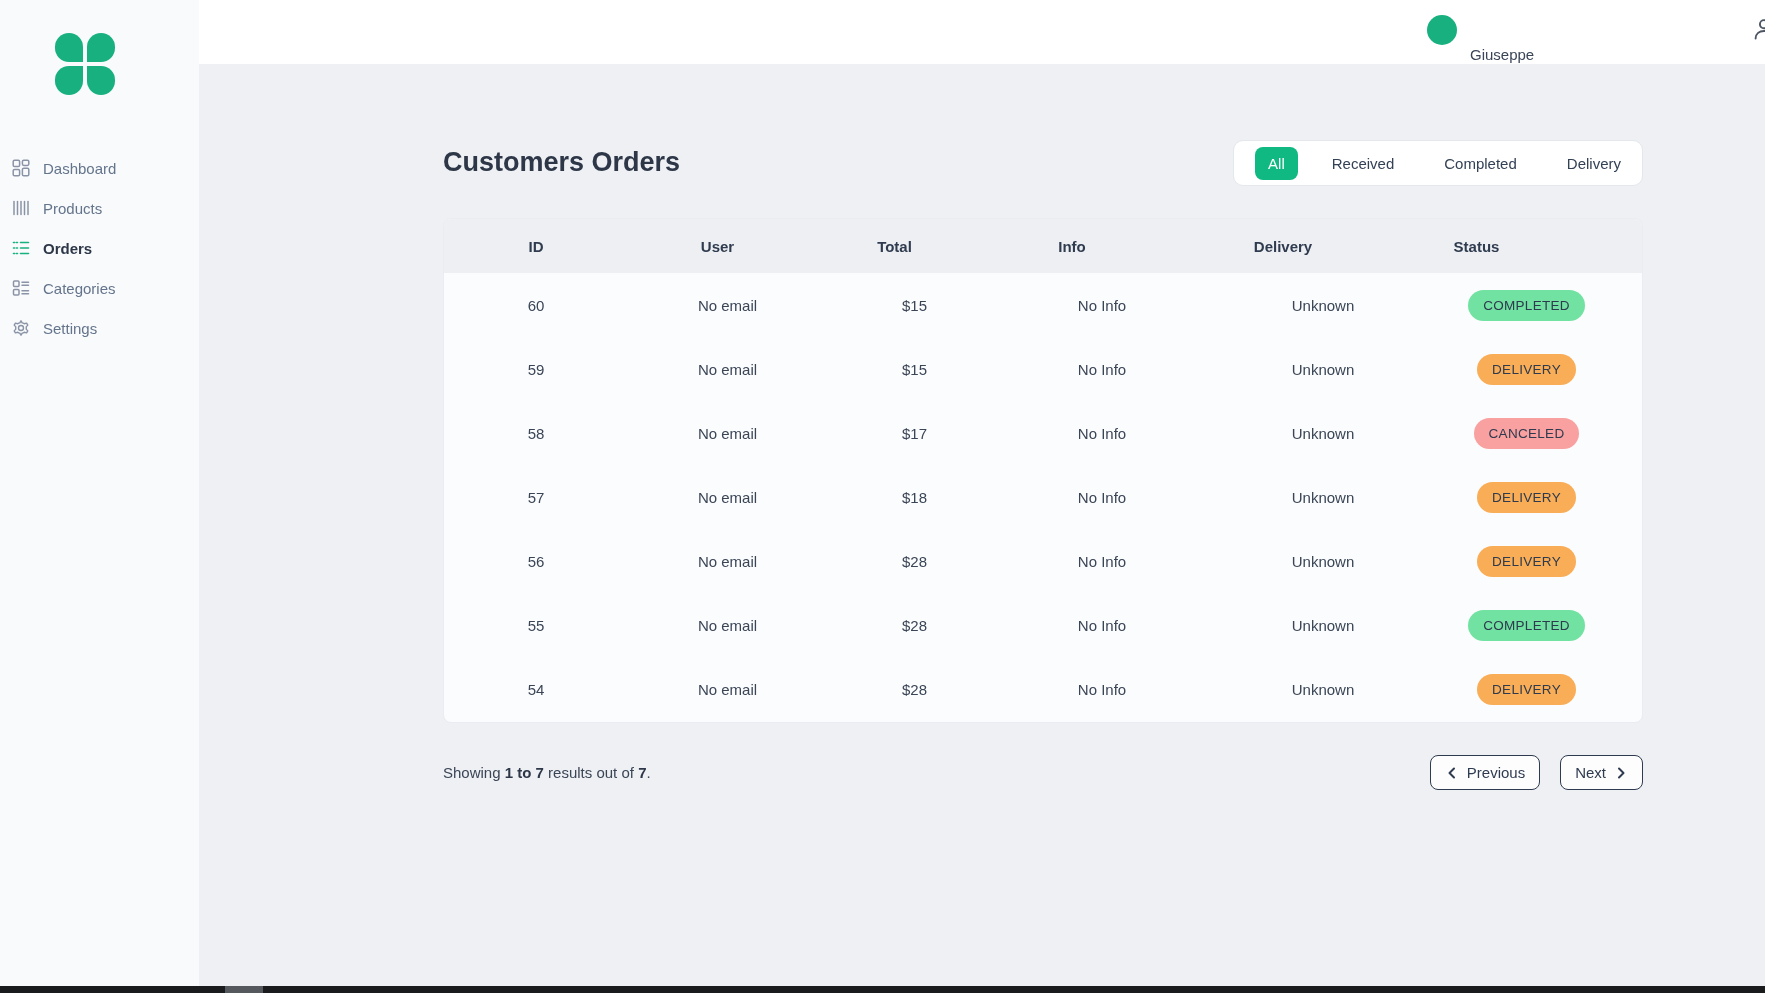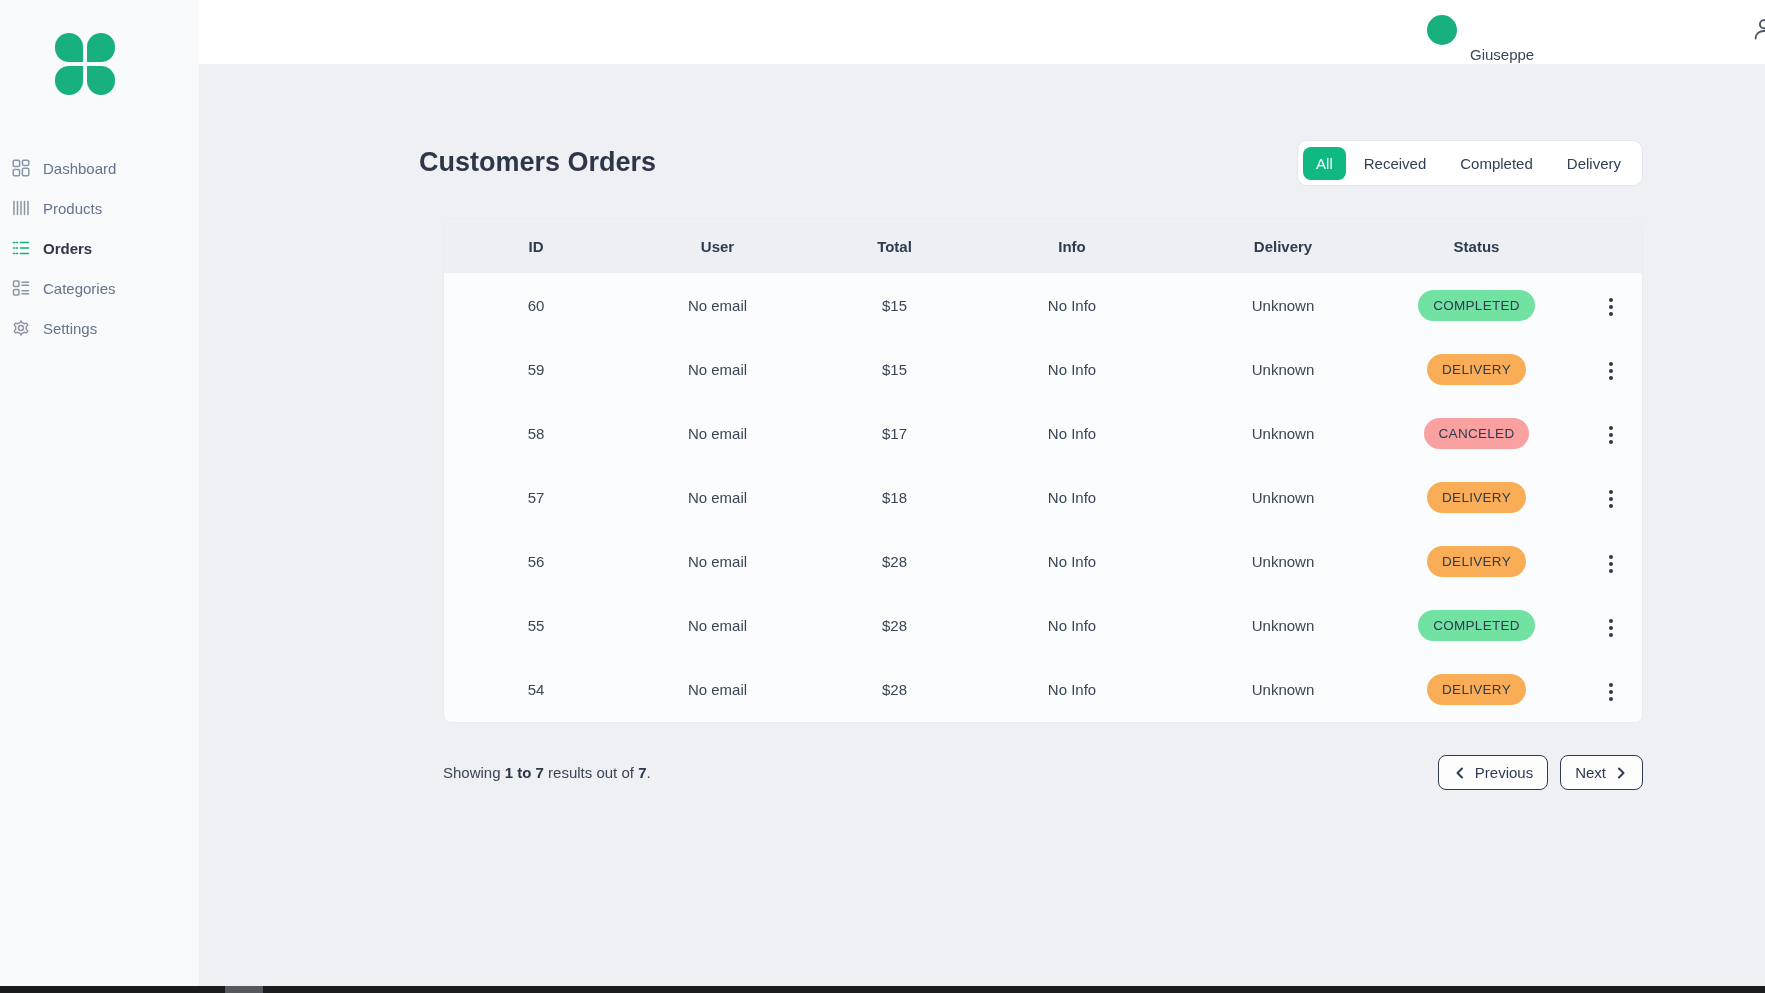--- a/index.html
+++ b/index.html
@@ -22,49 +22,49 @@
               font-size:15px; color:#64748b; cursor:pointer; }
   .nav-item svg { flex:0 0 auto; }
   .nav-item.active { color:#2d3748; font-weight:bold; }
   
   .topbar-user { position:absolute; left:1427px; top:15px; height:30px; display:flex; align-items:center; gap:13px; z-index:1; }
   .avatar { width:30px; height:30px; border-radius:50%; background:#17b07e; cursor:pointer; }
   .user-name { font-size:15px; color:#3a4556;margin-top:48px; }
   .logout-ic { position:absolute; left:1752px; top:17px; z-index:1; cursor:pointer; }
   
   .content-bg { position:absolute; left:199px; top:64px; right:0; bottom:0; background:#eef0f3; z-index:1; }
-  .page-title { position:absolute; left:419px; top:147px; font-size:27px; font-weight:bold; color:#2d3748; z-index:3; }
+  .page-title { position:absolute; left:443px; top:147px; font-size:27px; font-weight:bold; color:#2d3748; z-index:3; }
   
   .filters { position:absolute; top:140px; right:122px; height:46px; z-index:3;
              background:#ffffff; border:1px solid #e4e7eb; border-radius:10px;
              display:flex; align-items:center; padding:5px; gap:2px; }
   .ftab { border:none; background:transparent; font-family:inherit; font-size:15px; color:#334155;
-          padding:8px 16px; border-radius:8px; cursor:pointer; }
+          padding:8px 16px; border-radius:8px; cursor:pointer;margin-left:16px; }
   .ftab.active { background:#10b981; color:#ffffff; padding:8px 13px; }
   
   .card { position:absolute; left:443px; top:218px; width:1200px; height:505px; z-index:3;
           background:#fbfcfd; border:1px solid #e9ecf0; border-radius:8px; overflow:hidden;
           display:flex; flex-direction:column; }
   .thead, .trow { display:grid; grid-template-columns:184px 179px 175px 180px 242px 145px 1fr; align-items:center; }
   .thead { height:54px; background:#edeff3; font-weight:bold; font-size:15px; color:#2f3b4e; flex:0 0 auto; }
   .tbody { flex:1; display:flex; flex-direction:column; }
-  .trow { flex:1; font-size:15px; color:#3a4556; }
+  .trow { flex:1; font-size:15px; color:#3a4556;gap:10px; }
   .cell { text-align:center; }
   .pill { display:inline-block; padding:8px 15px; border-radius:17px; font-size:13.5px;
           font-weight:500; color:#2e3a4e; letter-spacing:.3px; }
   .kebab { background:none; border:none; cursor:pointer; display:inline-flex; flex-direction:column;
            gap:3px; align-items:center; padding:6px; margin-left:30px; }
   .kebab .dot { width:4px; height:4px; border-radius:50%; background:#2d3748; }
   
   .showing { position:absolute; left:443px; top:764px; font-size:15px; color:#3a4556; z-index:3; }
   .showing b { color:#2d3748; }
   .pager { position:absolute; right:122px; top:755px; display:flex; gap:12px; z-index:3; }
   .pg-btn { display:flex; align-items:center; gap:8px; height:35px; padding:0 14px;
             background:#fdfdfe; border:1.5px solid #2f3b50; border-radius:8px;
-            font-family:inherit; font-size:15px; color:#2f3b50; cursor:pointer; }
+            font-family:inherit; font-size:15px; color:#2f3b50; cursor:pointer;margin-left:8px; }
   
   .bottom-strip { position:absolute; left:0; bottom:0; width:100%; height:7px; background:#1a1b1d; z-index:10; }
   .bottom-strip .thumb { position:absolute; left:225px; top:0; width:38px; height:7px; background:#55585c; }
   svg { display:block; }
 </style>
 </head>
 <body>
 
 <div class="sidebar">
   <div class="logo">

